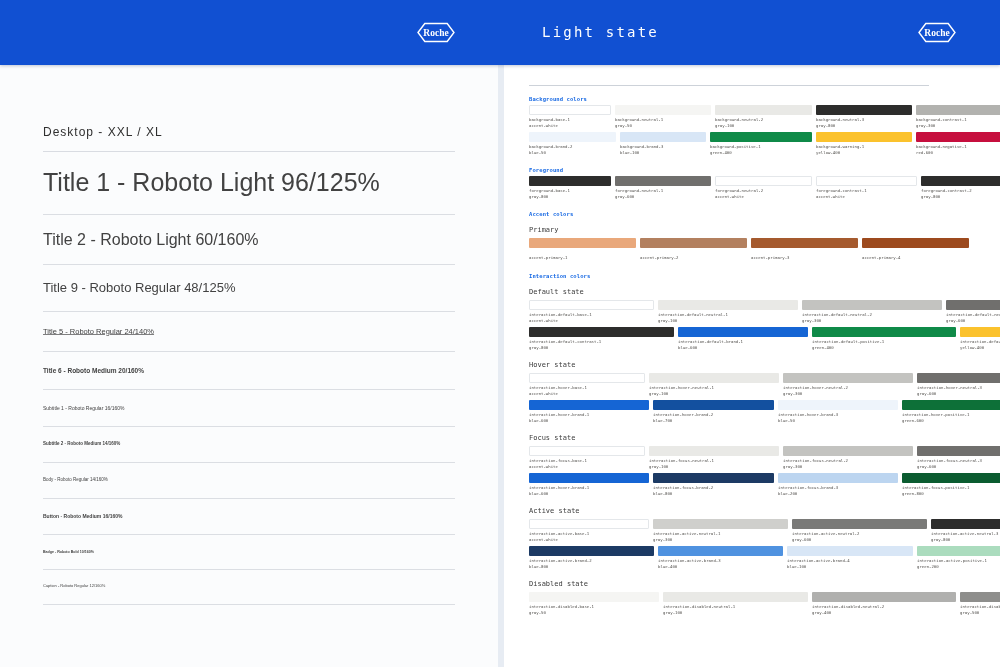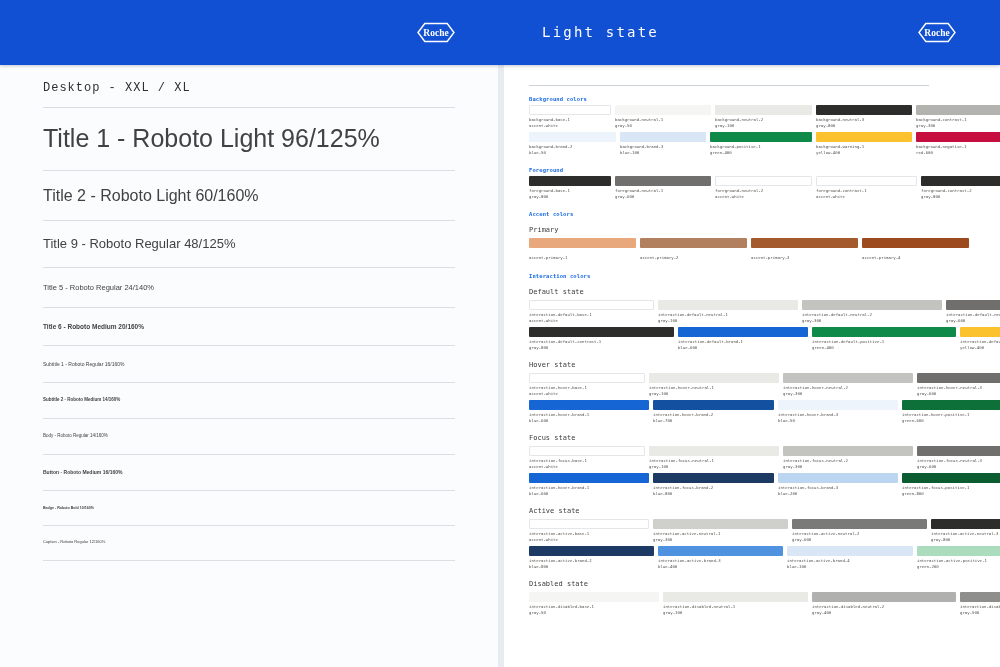--- a/index.html
+++ b/index.html
@@ -29,22 +29,23 @@
 
   
   .frame{position:absolute;top:65px;bottom:0;}
   #typography-frame{left:0;width:498px;background:#fbfcfd;}
   #colors-frame{left:504px;width:496px;background:#ffffff;}
 
   
   .typ-content{padding:16px 0 0 43px;}
   .typ-page-title{
     font-size:12px;letter-spacing:1px;color:#2f2f2f;
-    font-family:Liberation Mono, monospace;
+    font-family:Liberation Sans, sans-serif;
     height:14px;
+    margin-top:44px;
   }
   .t-divider{width:412px;border-bottom:1px solid #d9dce2;margin-top:12px;}
   .specimen-row{
     width:412px;border-bottom:1px solid #dbdee3;
     display:flex;align-items:center;overflow:visible;
   }
   .specimen-label{color:#424242;white-space:nowrap;line-height:1.1;}
   .half{display:inline-block;transform:scale(.5);transform-origin:left top;white-space:nowrap;}
   .halfc{display:inline-block;transform:scale(.5);transform-origin:left center;white-space:nowrap;}
 
@@ -99,21 +100,21 @@
     <div id="specimen-list">
         <div class="specimen-row" style="height: 61.5px;">
           <span class="specimen-label" style="font-weight: 300; font-size: 25px;">Title 1 - Roboto Light 96/125%</span>
         </div>
         <div class="specimen-row" style="height: 49.8px;">
           <span class="specimen-label" style="font-weight: 300; font-size: 16px;">Title 2 - Roboto Light 60/160%</span>
         </div>
         <div class="specimen-row" style="height: 45.9px;">
           <span class="specimen-label" style="font-weight: 400; font-size: 13px;">Title 9 - Roboto Regular 48/125%</span>
         </div>
-        <div class="specimen-row" style="height: 38.75px;">
+        <div class="specimen-row" style="height: 38.75px; text-decoration: underline;">
           <span class="specimen-label halfc" style="font-weight: 400; font-size: 15px;">Title 5 - Roboto Regular 24/140%</span>
         </div>
         <div class="specimen-row" style="height: 37.45px;">
           <span class="specimen-label halfc" style="font-weight: 700; font-size: 13px;">Title 6 - Roboto Medium 20/160%</span>
         </div>
         <div class="specimen-row" style="height: 35.5px;">
           <span class="specimen-label halfc" style="font-weight: 400; font-size: 10px;">Subtitle 1 - Roboto Regular 16/160%</span>
         </div>
         <div class="specimen-row" style="height: 34.85px;">
           <span class="specimen-label halfc" style="font-weight: 700; font-size: 9px;">Subtitle 2 - Roboto Medium 14/160%</span>

